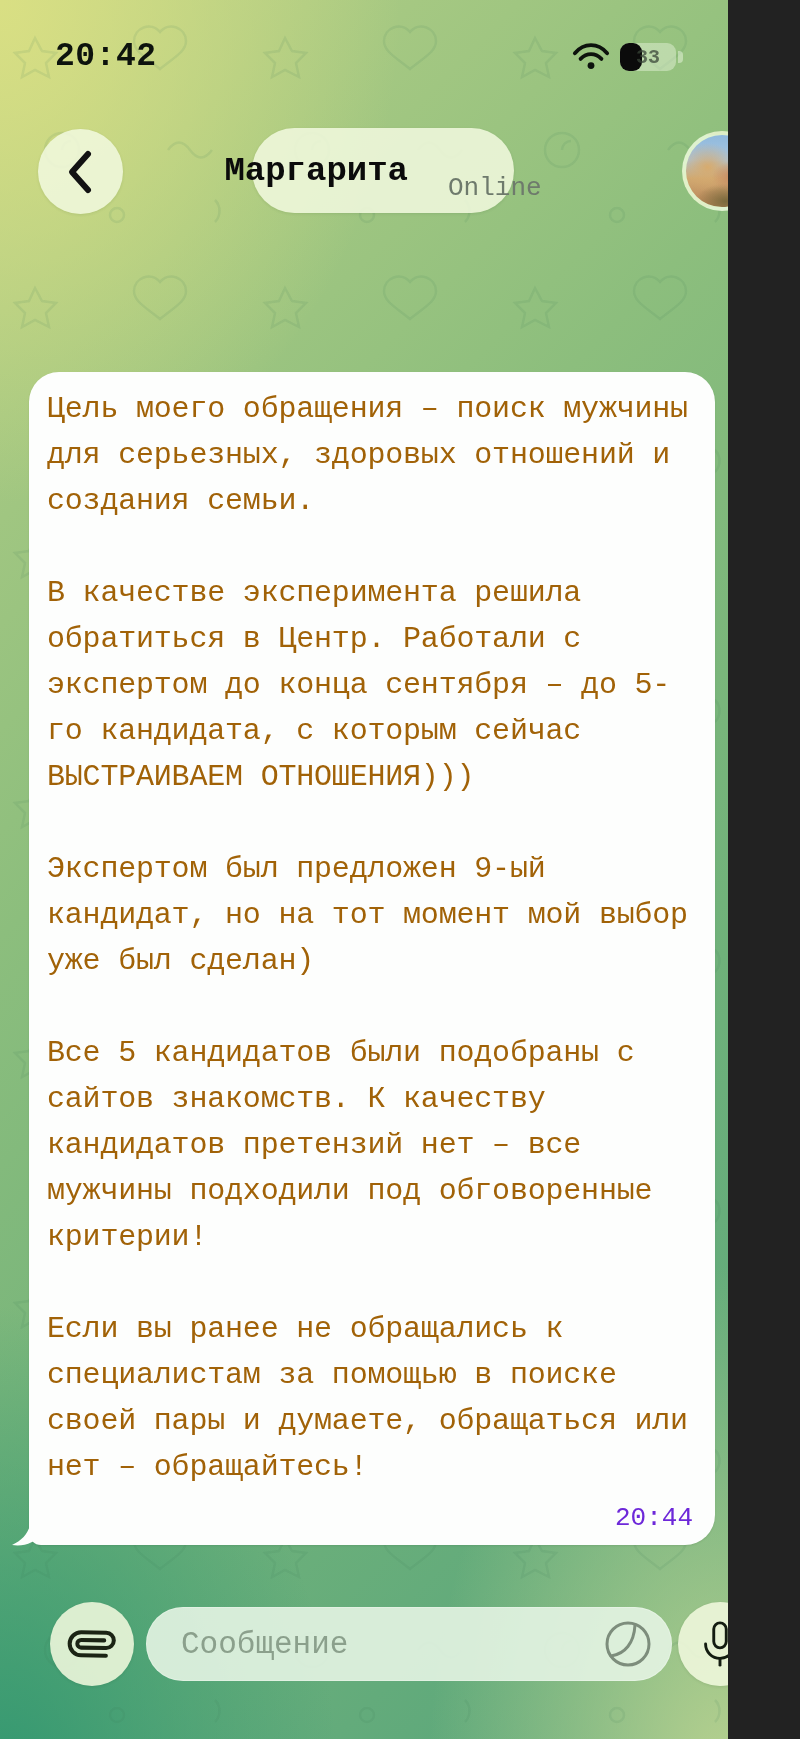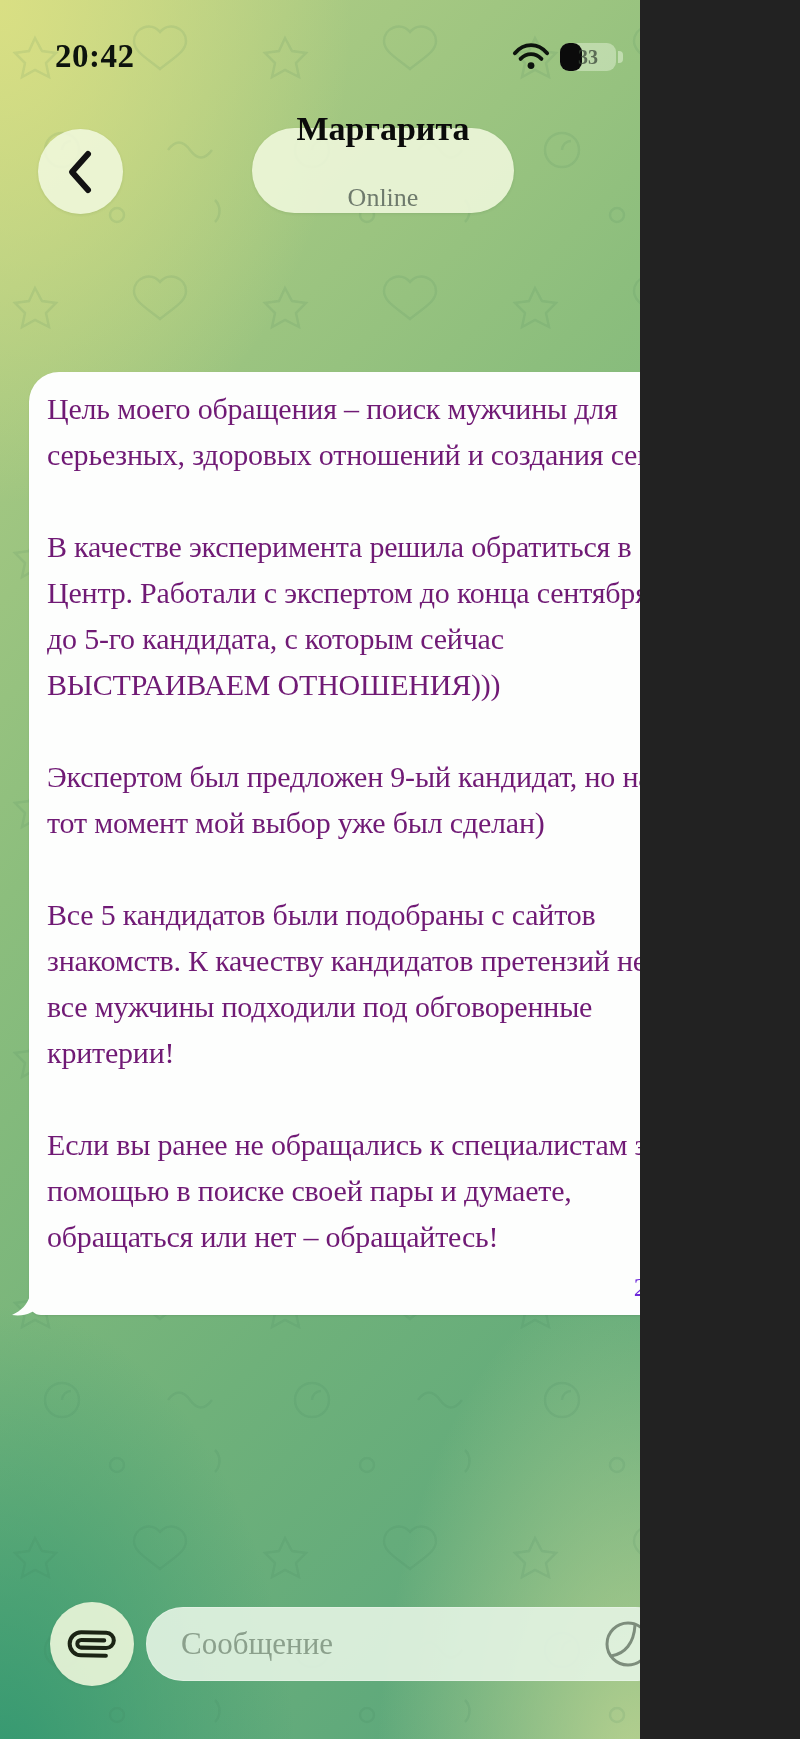--- a/index.html
+++ b/index.html
@@ -1,57 +1,57 @@
 <!DOCTYPE html>
 <html><head>
 <meta charset="utf-8">
 <style>
   html,body{margin:0;padding:0;background:#222;}
   .screen{
-    position:relative;width:640px;height:1739px;overflow:hidden;
-    font-family:Liberation Serif, serif;
+    position:relative;width:728px;height:1739px;overflow:hidden;
+    font-family:Liberation Mono, monospace;
     background:
       radial-gradient(95% 50% at 0% 0%, rgba(219,224,131,0.95) 0%, rgba(219,224,131,0) 58%),
       radial-gradient(75% 55% at 100% 103%, rgba(197,215,146,0.90) 0%, rgba(197,215,146,0) 55%),
       radial-gradient(75% 45% at 0% 103%, rgba(47,150,112,0.95) 0%, rgba(47,150,112,0) 62%),
       linear-gradient(135deg,#b9d086 0%,#8cbe7d 38%,#6fb17a 68%,#57a57c 100%);
   }
   .doodles{position:absolute;inset:0;z-index:0;}
   
   .statusbar{position:absolute;top:36px;left:0;right:0;height:44px;z-index:2;}
   .time{position:absolute;left:55px;top:2px;font-size:33px;font-weight:700;color:#0d130d;letter-spacing:.5px;}
-  .sysicons{position:absolute;right:24px;top:6px;display:flex;align-items:center;gap:10px;}
+  .sysicons{position:absolute;right:52px;top:6px;display:flex;align-items:center;gap:10px;}
   .battery{position:relative;width:56px;height:28px;border-radius:9px;background:rgba(245,252,235,0.40);}
   .battery .fill{position:absolute;left:0;top:0;bottom:0;width:40%;background:#0b0b0b;border-radius:9px;}
   .battery .num{position:absolute;inset:0;display:flex;align-items:center;justify-content:center;
     font-size:20px;font-weight:700;color:rgba(58,70,56,0.75);}
   .battery .nub{position:absolute;right:-7px;top:8px;width:5px;height:12px;border-radius:0 4px 4px 0;background:rgba(245,252,235,0.45);}
   
   .header{position:absolute;top:0;left:0;right:0;height:230px;z-index:2;}
   .round-btn{position:absolute;border-radius:50%;background:rgba(240,248,221,0.88);
     display:flex;align-items:center;justify-content:center;box-shadow:0 1px 3px rgba(30,60,30,0.10);}
   .back{left:38px;top:129px;width:85px;height:85px;}
   .title-pill{position:absolute;left:252px;top:128px;width:262px;height:85px;border-radius:43px;
-    background:rgba(240,248,221,0.88);display:flex;flex-direction:column;align-items:center;justify-content:flex-end;
-    box-shadow:0 1px 3px rgba(30,60,30,0.10);}
+    background:rgba(240,248,221,0.88);display:flex;flex-direction:row;align-items:center;justify-content:center;
+    box-shadow:0 1px 3px rgba(30,60,30,0.10);gap:40px;}
   .title-pill .name{font-size:34px;font-weight:700;color:#0b0b0b;line-height:38px;}
   .title-pill .status{font-size:26px;color:#6e7a6c;line-height:30px;margin-top:35px;}
   .avatar{position:absolute;left:682px;top:131px;width:80px;height:80px;border-radius:50%;
     border:4px solid rgba(227,244,206,0.95);box-sizing:border-box;
     background:
       radial-gradient(40% 30% at 64% 58%, #c98b63 0%, rgba(201,139,99,0) 70%),
       radial-gradient(55% 45% at 30% 45%, #d7ab6e 0%, rgba(215,171,110,0) 75%),
       radial-gradient(60% 35% at 55% 92%, #7a6a3d 0%, rgba(122,106,61,0) 70%),
       linear-gradient(180deg,#8fb9dd 0%,#a9c6e0 35%,#cfa871 60%,#b98457 100%);}
   
   .bubble{position:absolute;left:29px;top:372px;width:686px;z-index:1;
     background:#fdfefd;border-radius:30px 30px 30px 12px;
     padding:14px 22px 46px 18px;box-sizing:border-box;
     box-shadow:0 1px 2px rgba(20,50,20,0.10);}
-  .bubble p{margin:0 0 46px 0;font-size:30px;line-height:46px;color:#701a75;letter-spacing:-0.2px;}
+  .bubble p{margin:0 0 46px 0;font-size:30px;line-height:46px;color:#a16207;letter-spacing:-0.2px;}
   .bubble p:last-of-type{margin-bottom:9px;}
   .msg-time{position:absolute;right:22px;bottom:12px;font-size:26px;color:#6d28d9;}
   .tail{position:absolute;left:-17px;bottom:-2px;}
   
   .composer{position:absolute;left:0;right:0;top:1600px;height:90px;z-index:2;}
   .attach{left:50px;top:2px;width:84px;height:84px;}
   .mic{left:678px;top:2px;width:84px;height:84px;}
   .attach,.mic{position:absolute;}
   .field{position:absolute;left:146px;top:7px;width:526px;height:74px;border-radius:37px;
     background:rgba(228,244,227,0.90);display:flex;align-items:center;

